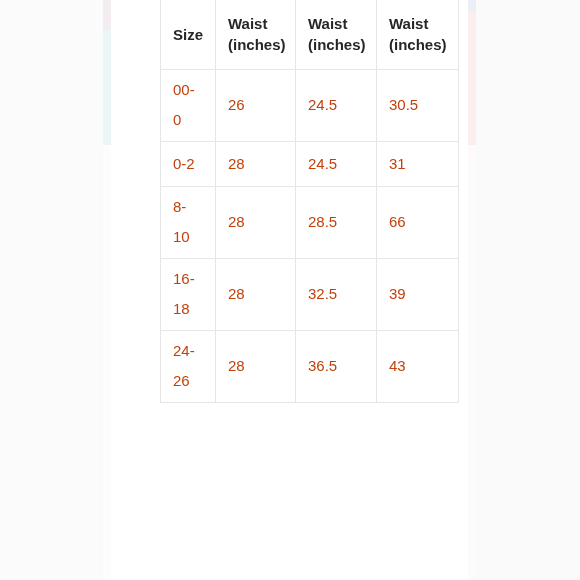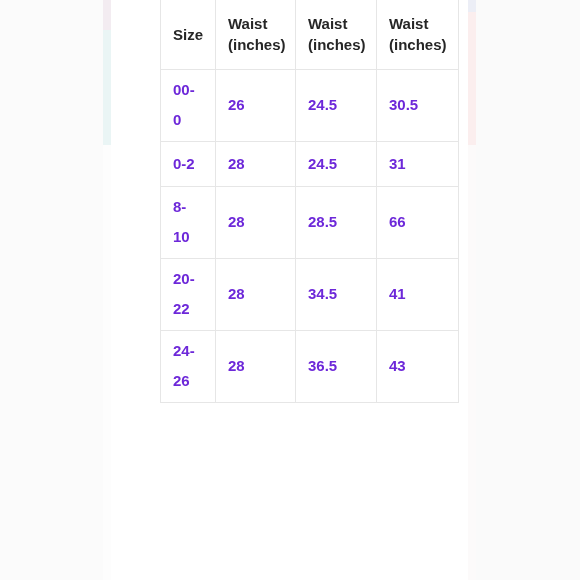--- a/index.html
+++ b/index.html
@@ -96,23 +96,23 @@
   table.size-table th {
     font-size: 15px;
     font-weight: bold;
     line-height: 21px;
     height: 69px;
     color: #262626;
     border-top: none;
   }
   table.size-table td {
     font-size: 15px;
-    font-weight: bold;
+    font-weight: normal;
     line-height: 30px;
-    color: #6d28d9;
+    color: #c2410c;
   }
   
   tr[data-rowh="45"] td { height: 45px; margin-left: 36px; }
   tr[data-rowh="72"] td { height: 72px; }
 
   
   td.size-cell { white-space: pre-line; }
 </style>
 </head>
 <body>
@@ -166,25 +166,25 @@
             <td>31</td>
           </tr>
           <tr data-rowh="72">
             <td class="size-cell">8-
 10</td>
             <td>28</td>
             <td>28.5</td>
             <td>66</td>
           </tr>
           <tr data-rowh="72">
-            <td class="size-cell">20-
-22</td>
+            <td class="size-cell">16-
+18</td>
             <td>28</td>
-            <td>34.5</td>
-            <td>41</td>
+            <td>32.5</td>
+            <td>39</td>
           </tr>
           <tr data-rowh="72">
             <td class="size-cell">24-
 26</td>
             <td>28</td>
             <td>36.5</td>
             <td>43</td>
           </tr>
         </tbody>
     </table>

